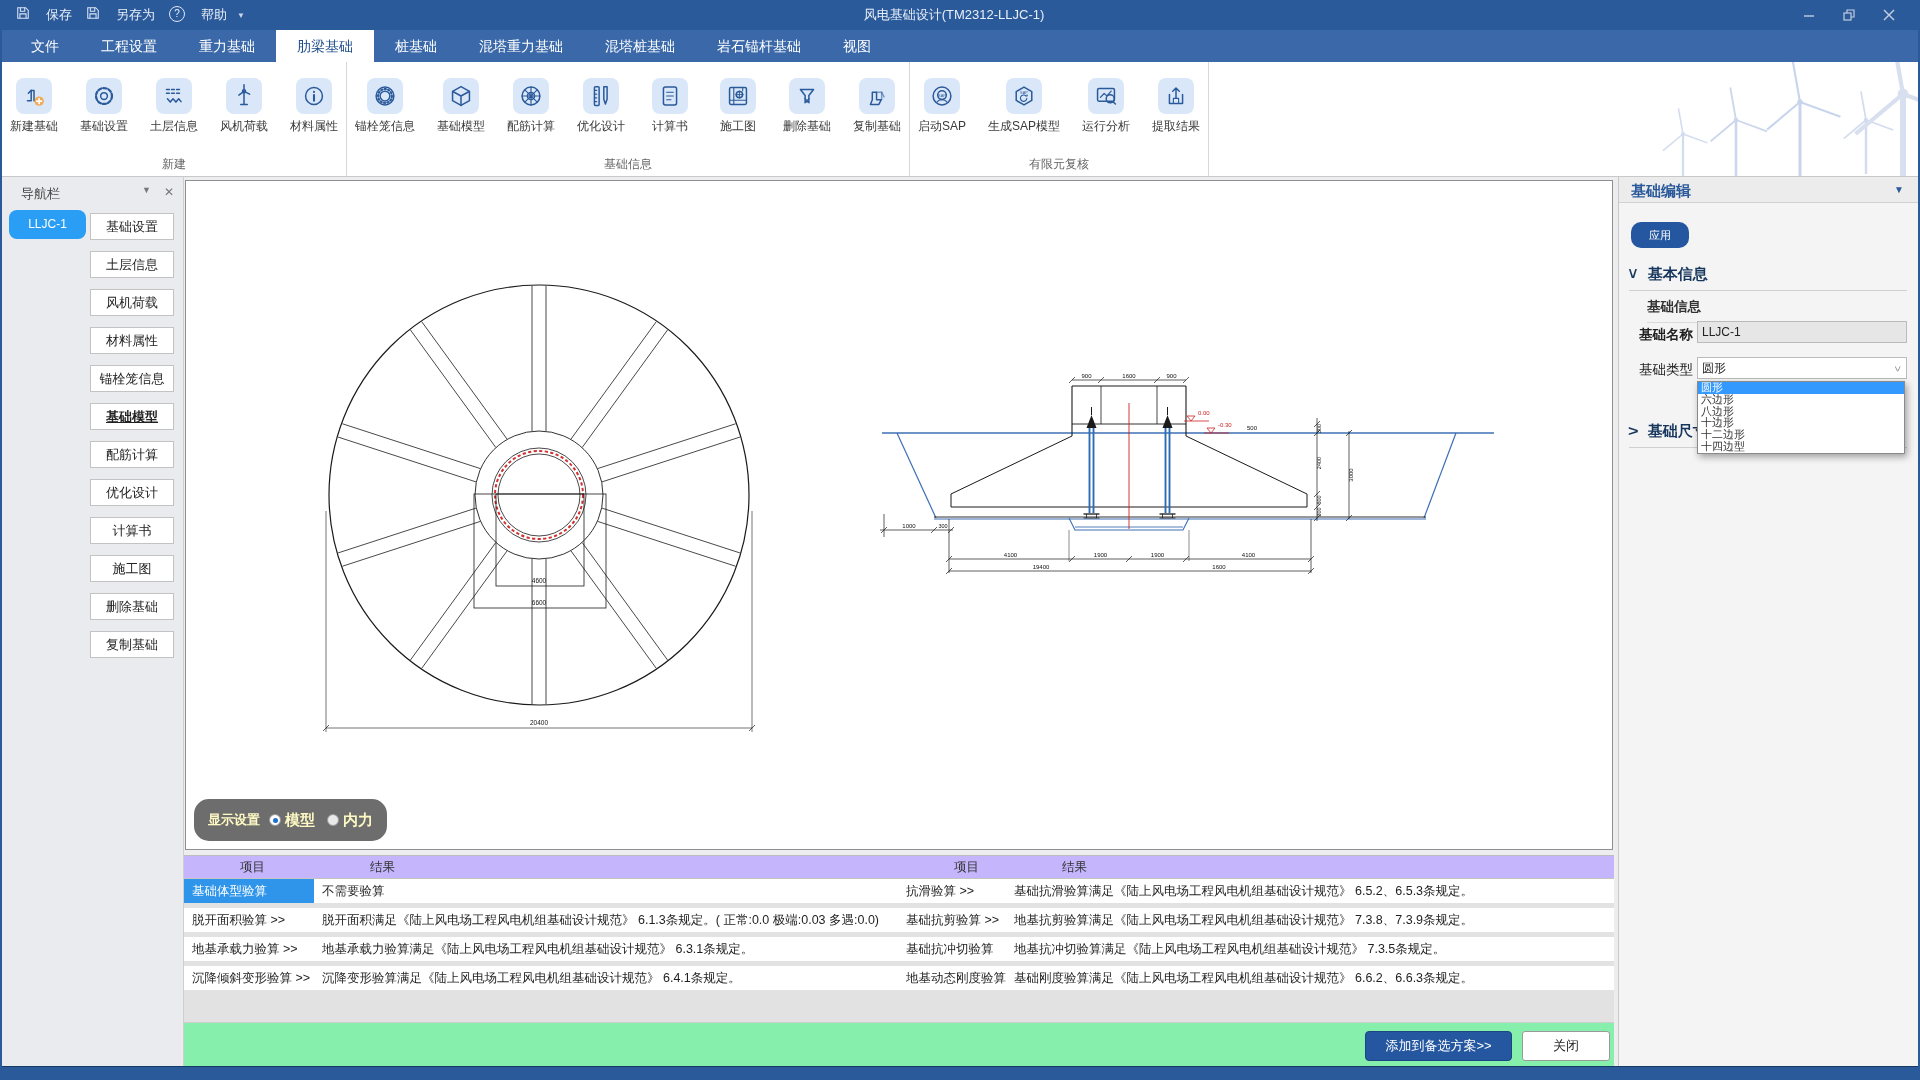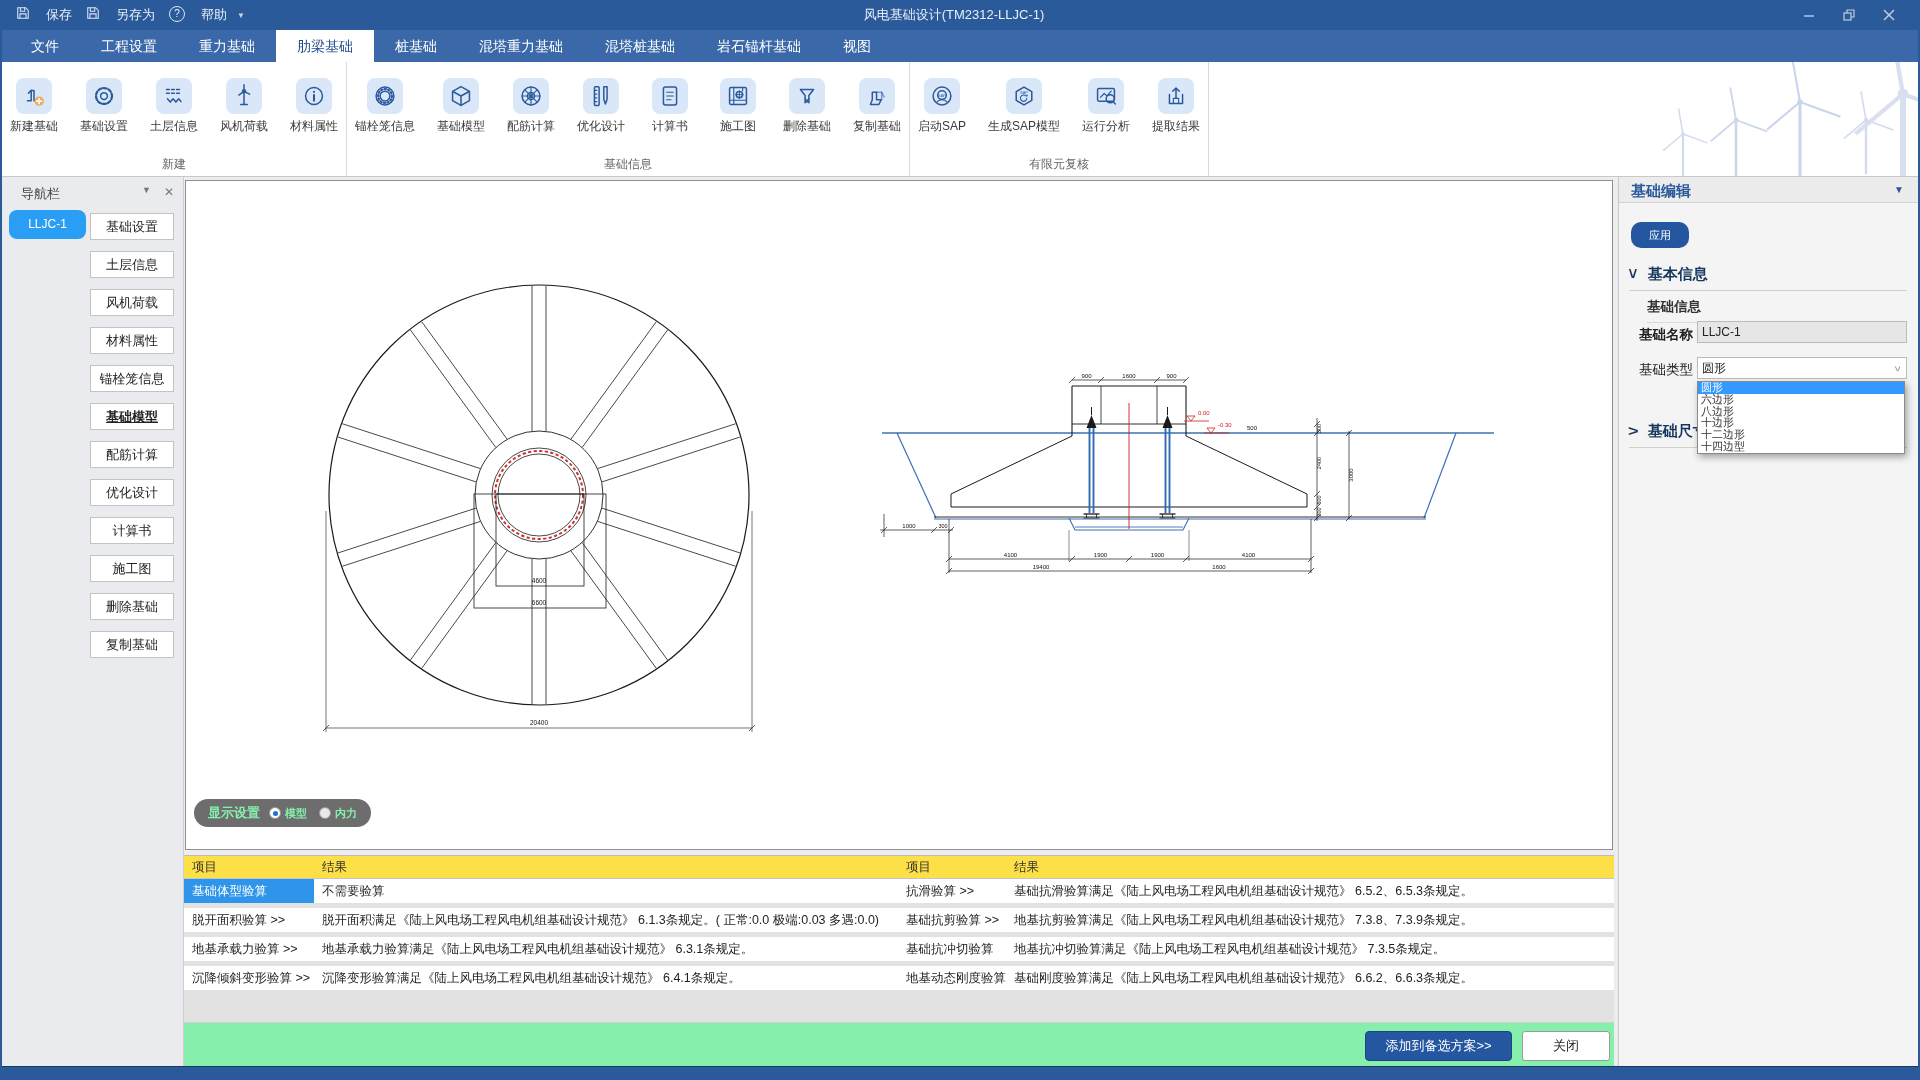--- a/index.html
+++ b/index.html
@@ -38,30 +38,30 @@
   .side-head .arr{position:absolute;left:133px;font-size:9px;color:#777;}
   .side-head .x{position:absolute;left:155px;font-size:12px;color:#777;}
   .proj-tab{position:absolute;left:7px;top:33px;width:77px;height:29px;background:#2a9df4;color:#fff;font-size:12px;border-radius:8px;text-align:center;line-height:29px;}
   .side-items{position:absolute;left:88px;top:36px;width:84px;}
   .sbtn{width:82px;height:25px;background:#fff;border:1px solid #c3c3c3;margin-bottom:11px;font-size:13px;color:#222;text-align:center;line-height:25px;cursor:default;}
   .sbtn.active{font-weight:bold;text-decoration:underline;}
   
   .middle{position:relative;flex:1;background:#ededef;}
   .canvasbox{position:absolute;left:1px;top:3px;width:1426px;height:668px;background:#fff;border:1px solid #8f8f8f;}
   .canvasbox svg{position:absolute;left:0;top:0;}
-  .displaybar{position:absolute;left:8px;top:618px;height:28px;background:#6d6d6d;border-radius:15px;display:flex;align-items:center;color:#86efac;padding:0 14px;gap:9px;}
+  .displaybar{position:absolute;left:8px;top:618px;height:42px;background:#6d6d6d;border-radius:15px;display:flex;align-items:center;color:#fef9c3;padding:0 14px;gap:9px;}
   .displaybar .dlab{font-size:13px;font-weight:bold;}
   .radio{width:12px;height:12px;border-radius:50%;background:#e9e9e9;border:1px solid #999;box-sizing:border-box;display:inline-block;position:relative;}
   .radio.on{background:#fff;}
   .radio.on::after{content:"";position:absolute;left:2.5px;top:2.5px;width:5px;height:5px;border-radius:50%;background:#1d6fd1;}
-  .ropt{display:flex;align-items:center;gap:4px;font-size:11px;font-weight:bold;}
+  .ropt{display:flex;align-items:center;gap:4px;font-size:15px;font-weight:bold;}
   
   .rtable{position:absolute;left:0;top:678px;width:1430px;height:167px;background:#e2e2e2;border-top:1px solid #bdbdbd;box-sizing:border-box;}
   .thead,.trow{display:grid;grid-template-columns:130px 584px 108px auto;}
-  .thead{height:22px;background:#fde047;font-size:12.5px;color:#333;line-height:22px;border-bottom:1px solid #c4c4c4;}
+  .thead{height:22px;background:#c4b5fd;font-size:12.5px;color:#333;line-height:22px;border-bottom:1px solid #c4c4c4;padding-left:48px;}
   .trow{height:24px;background:#fff;margin-bottom:5px;font-size:12.5px;color:#1f1f1f;line-height:24px;}
   .tc{padding-left:8px;white-space:nowrap;overflow:hidden;}
   .tc.selected{background:#2e95ea;color:#fff;}
   
   .footer{position:absolute;left:0;top:845px;width:1430px;height:44px;background:#86efac;border-top:1px solid #cfcfcf;box-sizing:border-box;}
   .btn-add{position:absolute;left:1181px;top:8px;width:147px;height:30px;background:#2457a0;color:#fff;border:1px solid #1c4583;border-radius:4px;font-size:13px;text-align:center;line-height:28px;box-sizing:border-box;}
   .btn-close{position:absolute;left:1338px;top:8px;width:88px;height:30px;background:#fff;color:#222;border:1px solid #9a9a9a;border-radius:3px;font-size:13px;text-align:center;line-height:28px;box-sizing:border-box;}
   
   .panel{position:relative;width:300px;background:#f4f4f4;border-left:1px solid #c9c9c9;box-sizing:border-box;flex:none;font-size:13px;}
   .p-head{position:absolute;left:0;top:0;width:100%;height:26px;background:#ececec;border-bottom:1px solid #d2d2d2;box-sizing:border-box;}

